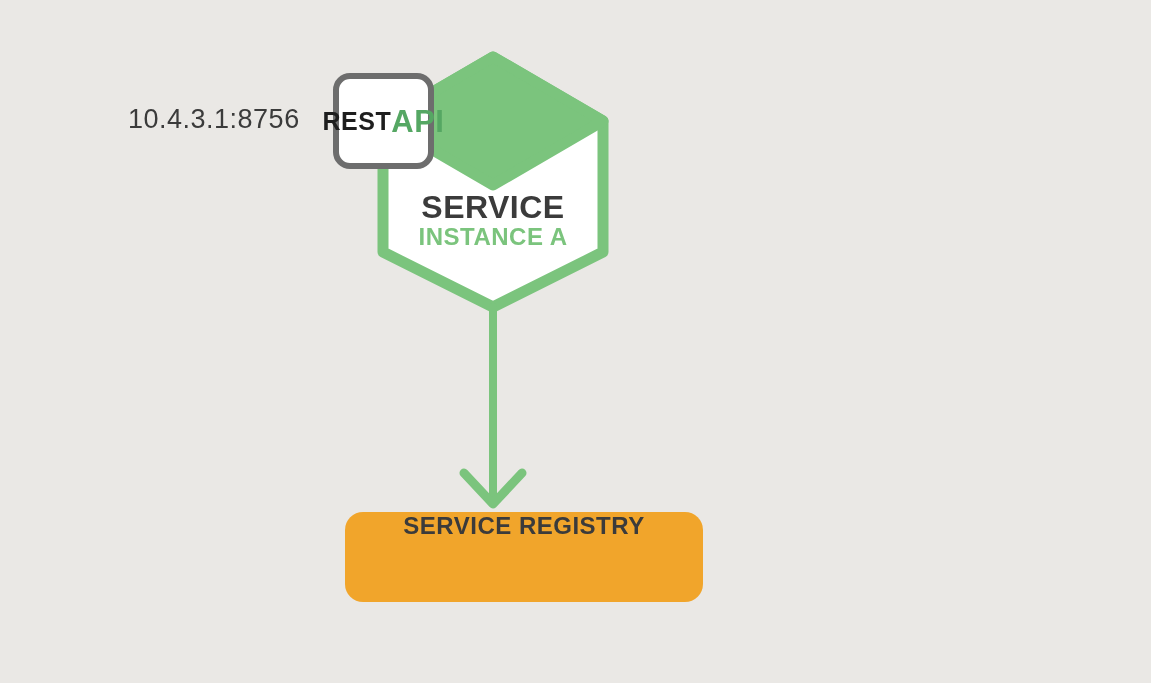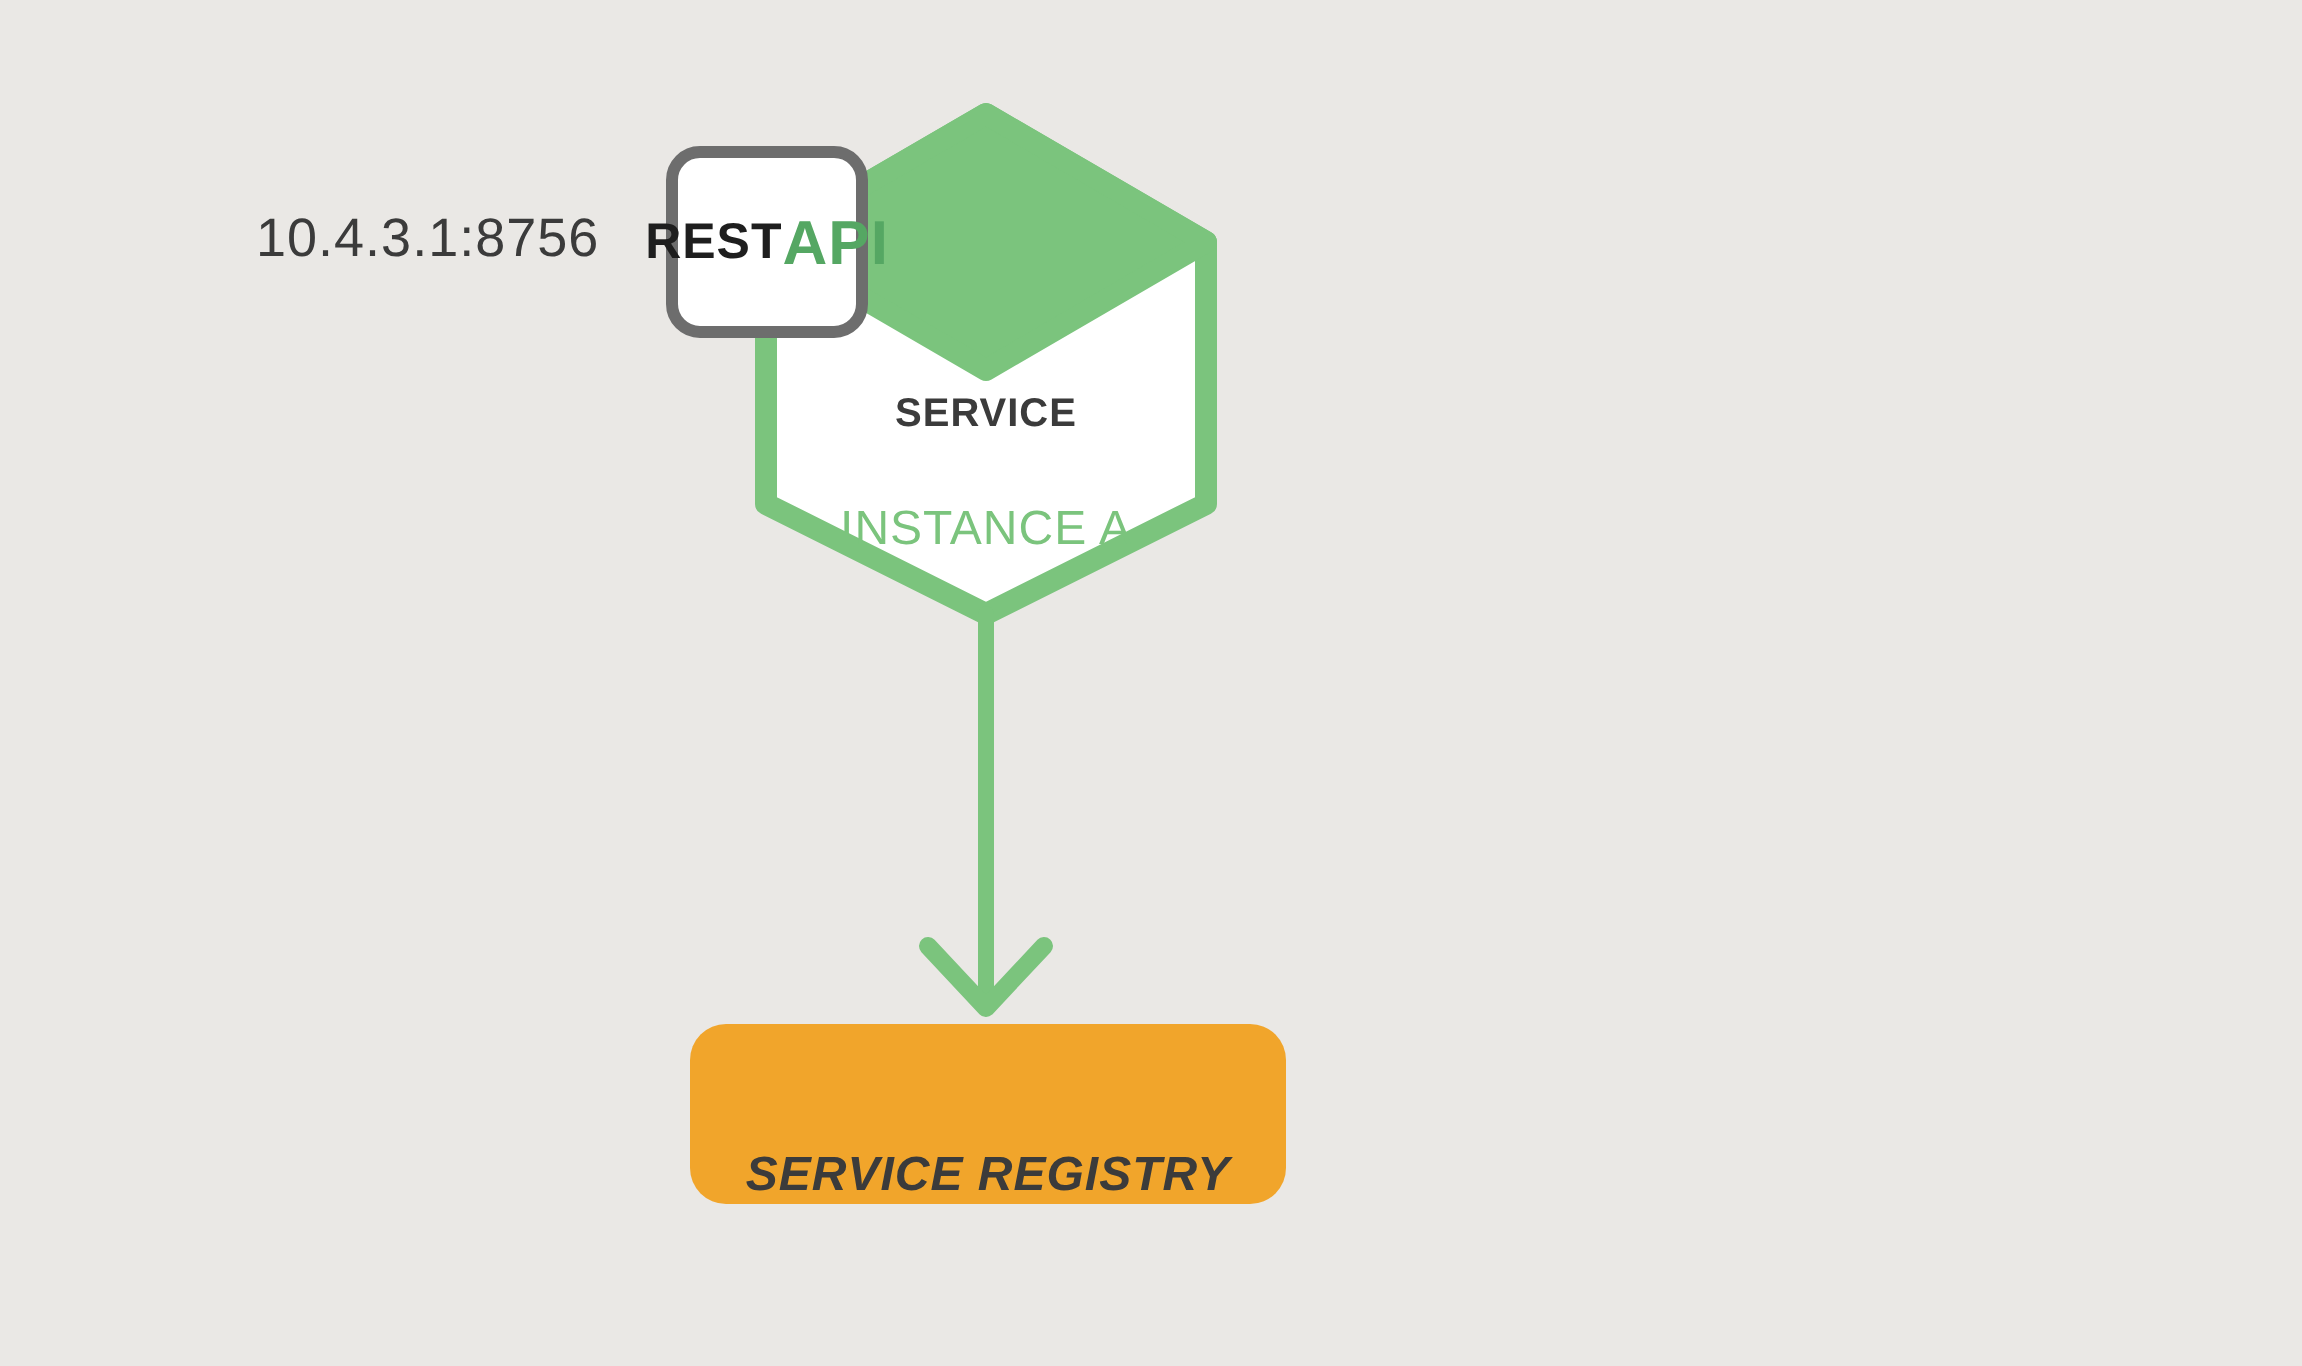--- a/index.html
+++ b/index.html
@@ -91,53 +91,51 @@
   }
   .hexagon-labels {
     position: absolute;
     left: 383px;
     top: 192px;
     width: 220px;
     text-align: center;
     line-height: 30px;
   }
   .hexagon-title {
-    font-size: 20px;
+    font-size: 32px;
     font-weight: bold;
     color: var(--color-text-dark);
     letter-spacing: 0.5px;
   }
   .hexagon-subtitle {
     font-size: 24px;
-    font-weight: normal;
+    font-weight: bold;
     color: var(--color-green);
     letter-spacing: 0.5px;
-    margin-top: 28px;
   }
   .call-list {
     position: absolute;
     left: 515px;
     top: 349px;
     font-size: 26px;
     color: var(--color-text-dark);
     line-height: 35px;
     white-space: nowrap;
   }
   .registry-box {
     position: absolute;
     left: 345px;
     top: 512px;
-    width: 298px;
+    width: 358px;
     height: 90px;
     background: var(--color-orange);
     border-radius: 18px;
     display: flex;
-    align-items: flex-end;
+    align-items: flex-start;
     justify-content: center;
-    font-style: italic;
   }
   .registry-label {
     font-size: 24px;
     font-weight: bold;
     color: var(--color-text-dark);
     letter-spacing: 0.5px;
   }
 </style>
 </head>
 <body>

